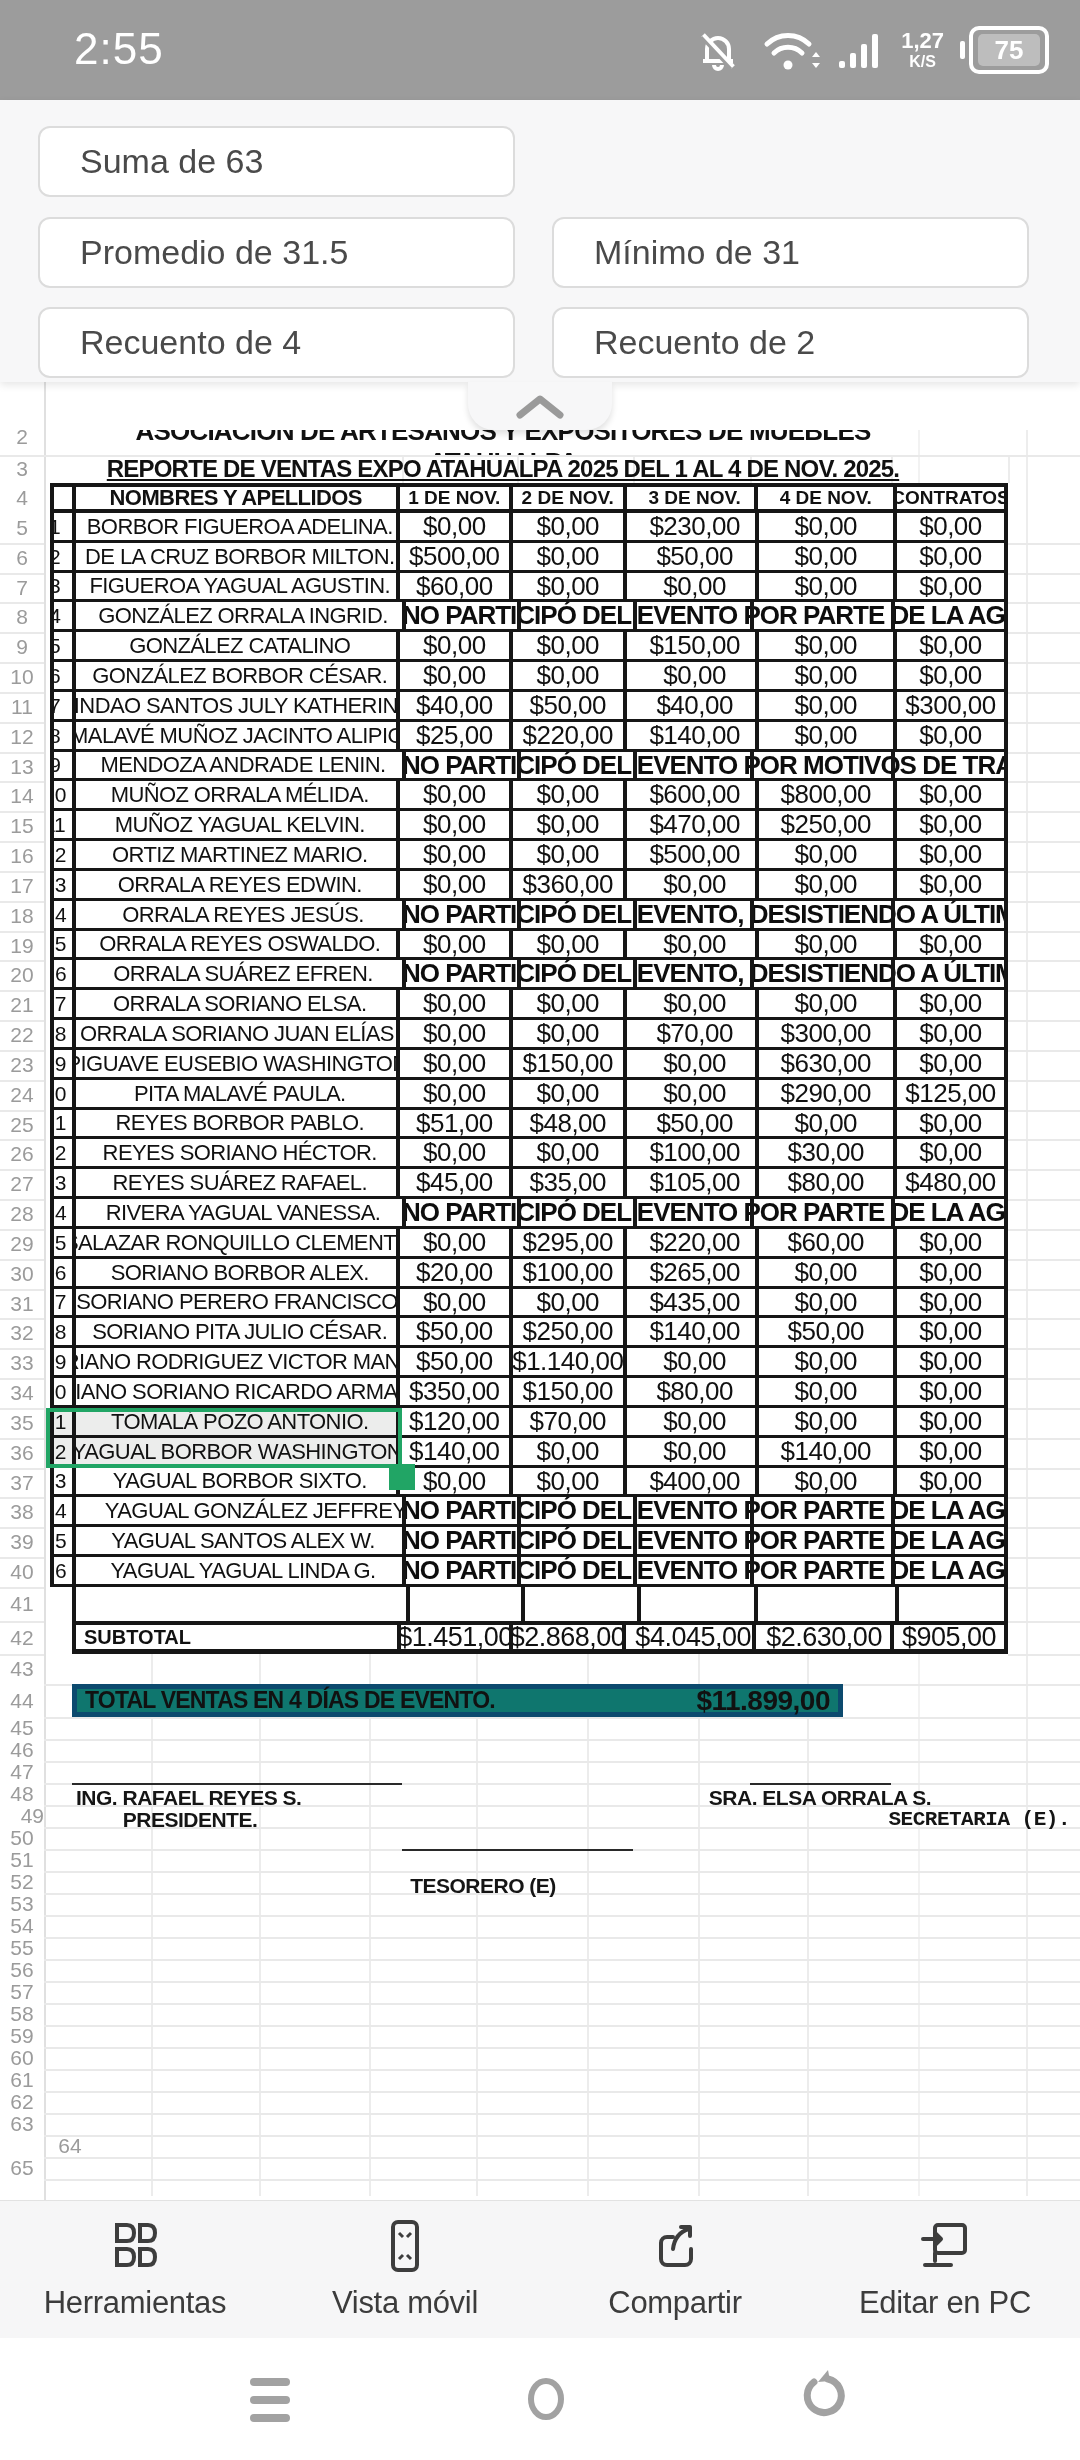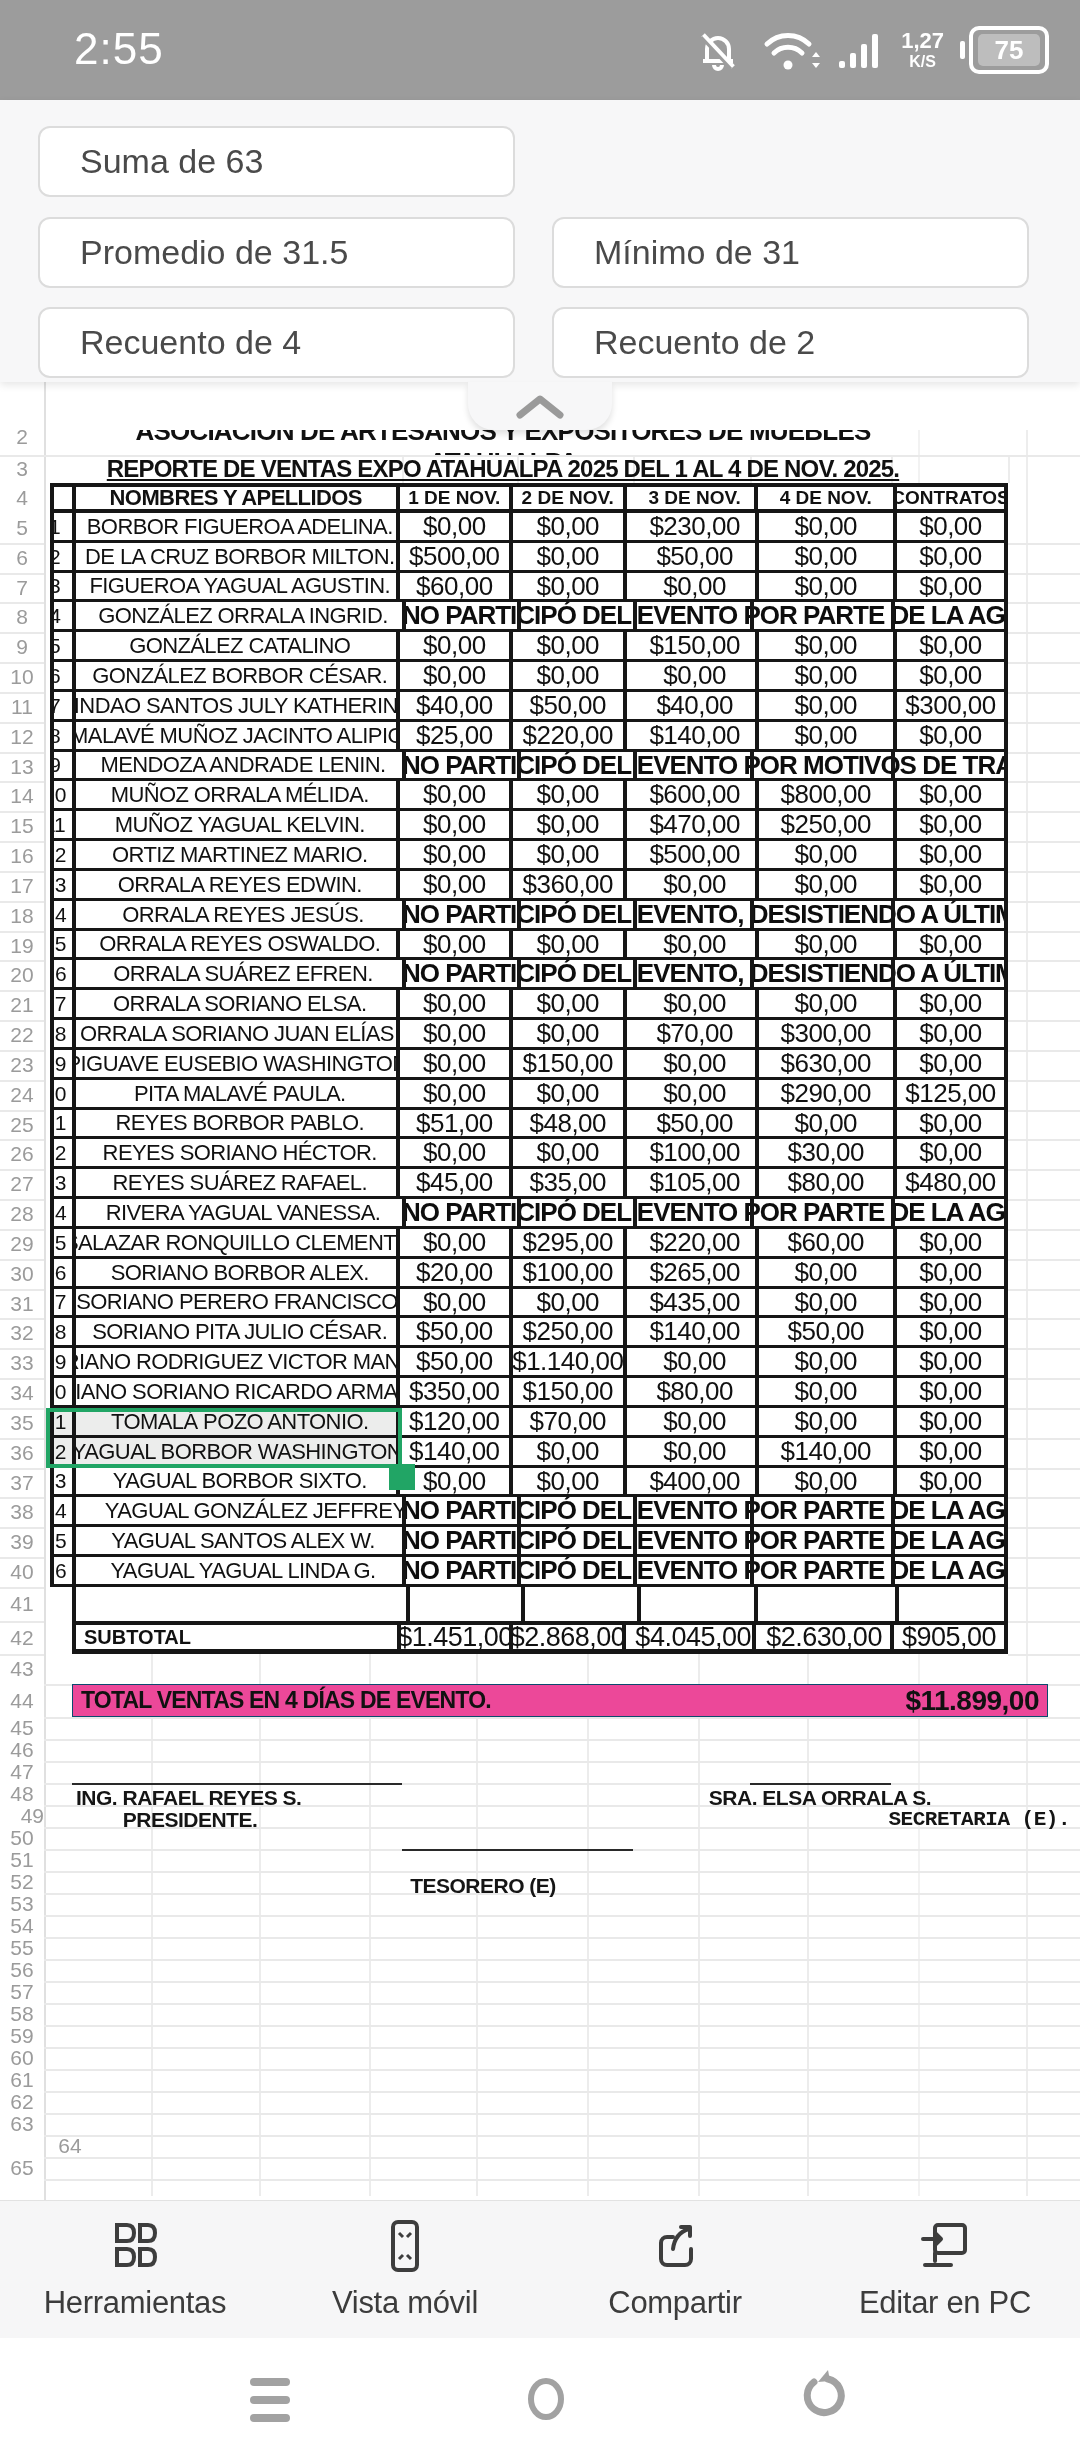--- a/index.html
+++ b/index.html
@@ -1076,21 +1076,21 @@
     <div class="gut" style="top:1687px;height:22px;line-height:22px;">61</div>
     <div class="gridline" style="left:44px;top:1709px;width:1036px;height:1.5px;"></div>
     <div class="gut" style="top:1709px;height:22px;line-height:22px;">62</div>
     <div class="gridline" style="left:44px;top:1731px;width:1036px;height:1.5px;"></div>
     <div class="gut" style="top:1731px;height:22px;line-height:22px;">63</div>
     <div class="gridline" style="left:44px;top:1753px;width:1036px;height:1.5px;"></div>
     <div class="gut" style="top:1753px;height:22px;line-height:22px;padding-left:48px;">64</div>
     <div class="gridline" style="left:44px;top:1775px;width:1036px;height:1.5px;"></div>
     <div class="gut" style="top:1775px;height:22px;line-height:22px;">65</div>
     <div class="gridline" style="left:44px;top:1797px;width:1036px;height:1.5px;"></div>
-    <div class="abs" style="left:72px;top:1302px;width:976px;height:33px;background:#ec4899;border:1px solid #0c4a6e;box-sizing:border-box;display:flex;align-items:center;justify-content:space-between;padding:0 8px;">
+    <div class="abs" style="left:72px;top:1302px;width:771px;height:33px;background:#0f766e;border:5px solid #0c4a6e;box-sizing:border-box;display:flex;align-items:center;justify-content:space-between;padding:0 8px;">
       <span style="font-weight:700;font-size:23px;letter-spacing:-0.8px;color:#111;">TOTAL VENTAS EN 4 DÍAS DE EVENTO.</span>
       <span style="font-weight:700;font-size:28px;letter-spacing:-0.5px;color:#111;">$11.899,00</span>
     </div>
     <div class="sigline" style="left:72px;top:1401px;width:330px;"></div>
     <div class="sigline" style="left:750px;top:1401px;width:141px;"></div>
     <div class="sigline" style="left:402px;top:1467px;width:231px;"></div>
     <div class="sigtxt" style="left:76px;top:1404px;">ING. RAFAEL REYES S.</div>
     <div class="sigtxt" style="left:-60px;width:500px;text-align:center;top:1426px;">PRESIDENTE.</div>
     <div class="sigtxt" style="left:570px;width:500px;text-align:center;top:1404px;">SRA. ELSA ORRALA S.</div>
     <div class="sigtxt" style="left:570px;width:500px;text-align:right;top:1426px;font-family:Liberation Mono, monospace;">SECRETARIA (E).</div>

